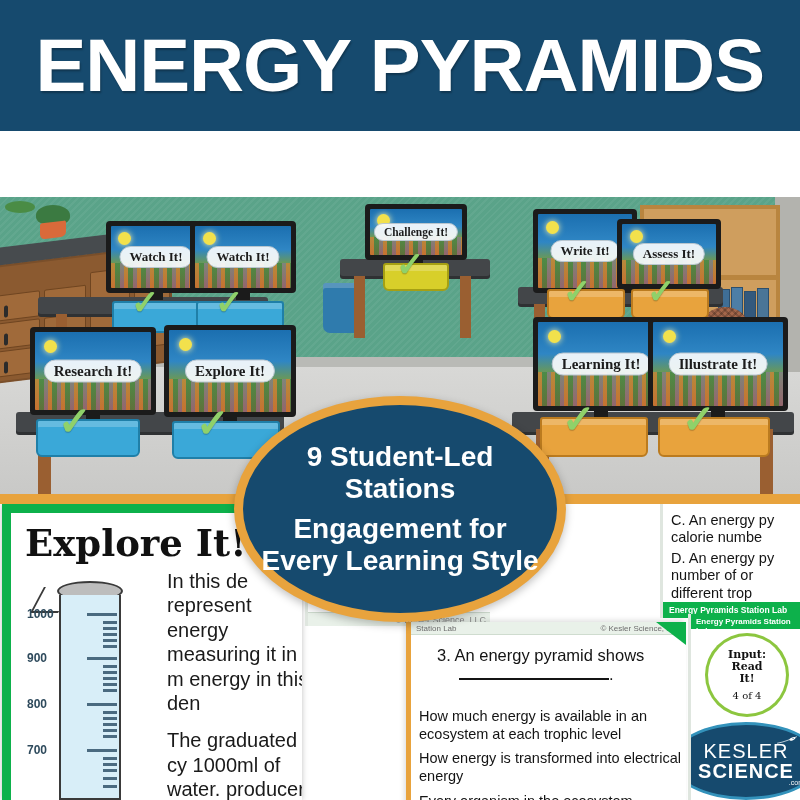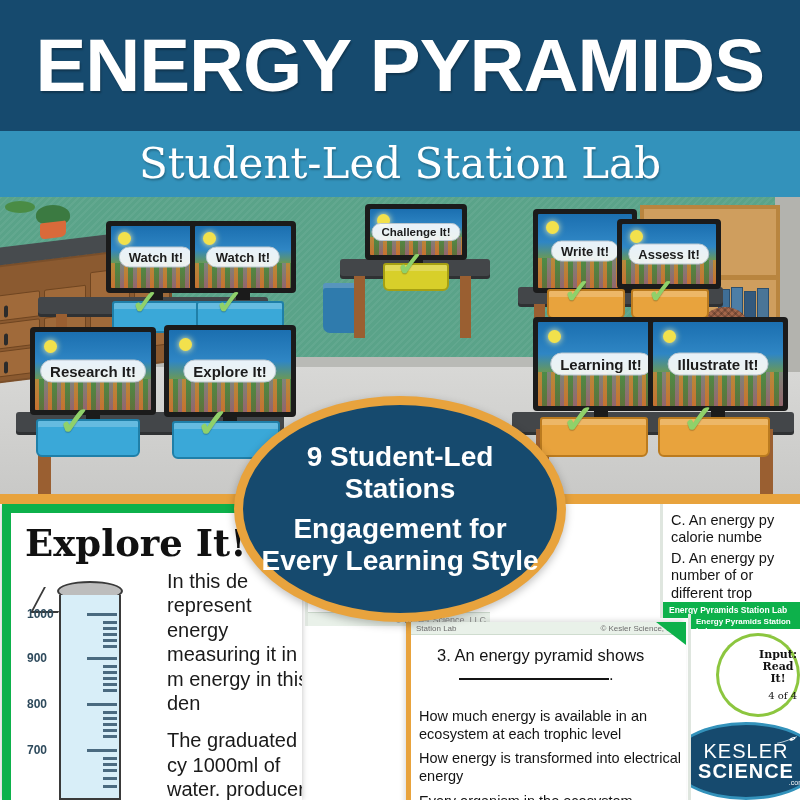--- a/index.html
+++ b/index.html
@@ -82,21 +82,21 @@
     background:linear-gradient(#1b6fb0 0%,#2f86c4 38%,#6f9a4e 62%,#8c6b3a 100%);
     position:relative; overflow:hidden; border-radius:1px; }
   .mon .sun { position:absolute; left:8%; top:10%; width:13px; height:13px;
     background:#f2e14c; border-radius:50%; box-shadow:0 0 6px #fff7a8; }
   .mon .reef { position:absolute; left:0; bottom:0; width:100%; height:40%;
     background:linear-gradient(transparent,#6d4f22 60%);
     background-image:repeating-linear-gradient(90deg,rgba(255,120,40,.5) 0 4px,rgba(40,120,60,.45) 4px 9px,rgba(160,90,200,.35) 9px 13px); }
   .mon .plaque { position:absolute; left:50%; top:50%; transform:translate(-50%,-50%);
     background:rgba(246,250,253,.93); border:1.5px solid #b9c6cf; border-radius:12px;
     padding:2px 9px; color:#1c1c1c; font-weight:bold; white-space:nowrap;
-    font-family:Liberation Sans, sans-serif; }
+    font-family:Liberation Serif, serif; }
   .mon .stand { position:absolute; left:50%; bottom:-7px; transform:translateX(-50%);
     width:14px; height:8px; background:#1b1b1b; }
 
   
   .bin { position:absolute; border-radius:3px 3px 6px 6px; }
   .bin.blue { background:#3aa8d8; border:2px solid #1f7fa8; box-shadow:inset 0 6px 0 rgba(255,255,255,.22); }
   .bin.orange { background:#e8a33d; border:2px solid #bb7b1f; box-shadow:inset 0 6px 0 rgba(255,255,255,.22); }
   .bin.yellow { background:#d8cf2a; border:2px solid #a6a013; box-shadow:inset 0 6px 0 rgba(255,255,255,.22); }
   .chk { position:absolute; color:#8fd16a; font-size:34px; line-height:1; font-weight:bold;
     text-shadow:0 1px 1px rgba(0,0,0,.25); pointer-events:none; }
@@ -163,24 +163,24 @@
     border-left:3px solid #dfe6df; }
   .doc-mc .opt { position:absolute; left:8px; font-size:14.5px; color:#141414; line-height:1.2; }
   .doc-mc .greenbar { position:absolute; left:0; bottom:0; width:100%; height:16px;
     background:#0db14b; color:#fff; font-size:8.5px; padding:3px 6px; font-weight:bold; }
 
   
   .doc-read { left:688px; top:110px; width:120px; height:190px; background:#fff;
     border-left:3px solid #dfe6df; }
   .doc-read .greenhdr { position:absolute; left:0; top:0; width:100%; height:15px;
     background:#0db14b; color:#fff; font-size:8px; font-weight:bold; padding:3px 5px; }
-  .badge-star { position:absolute; left:28px; top:22px; width:78px; height:78px;
+  .badge-star { position:absolute; left:17px; top:22px; width:78px; height:78px;
     background:#fff; border-radius:50%;
     box-shadow:0 0 0 3px #8cc63f, 0 0 0 5px #fff;
-    display:flex; flex-direction:column; align-items:flex-end; justify-content:center;
+    display:flex; flex-direction:column; align-items:center; justify-content:center;
     font-family:"DejaVu Serif",serif; }
   .badge-star::before{content:"";position:absolute;inset:-6px;border-radius:50%;
     background:conic-gradient(#8cc63f 0 6deg,transparent 6deg 12deg);z-index:-1;}
   .badge-star .bt { font-size:11px; font-weight:bold; color:#111; line-height:1.12; text-align:center; }
   .badge-star .bn { font-size:10px; color:#111; margin-top:5px; }
   .logo-oval { position:absolute; left:-20px; top:108px; width:150px; height:78px;
     background:#164a6e; border:3px solid #3392bb; border-radius:50%;
     display:flex; flex-direction:column; align-items:center; justify-content:center; }
   .logo-oval .l1 { font-family:"Liberation Sans",sans-serif; font-weight:normal;
     color:#fff; font-size:20px; letter-spacing:1px; line-height:1; }
@@ -202,23 +202,20 @@
   }
   .oval .o2 { margin-top:8px; }
 </style>
 </head>
 <body>
 
 <div id="page">
 
   <div class="band-navy">
     <div class="title-main">ENERGY PYRAMIDS</div>
-  </div>
-  <div class="band-blue">
-    <div class="title-sub">Student-Led Station Lab</div>
   </div>
 
   <div class="photo">
     <div class="wall"></div>
     <div class="floor"></div>
 
     <div class="plant2"></div>
     <div class="plant-leaf"></div>
     <div class="plant-pot"></div>
     <div class="cab-top"></div>

